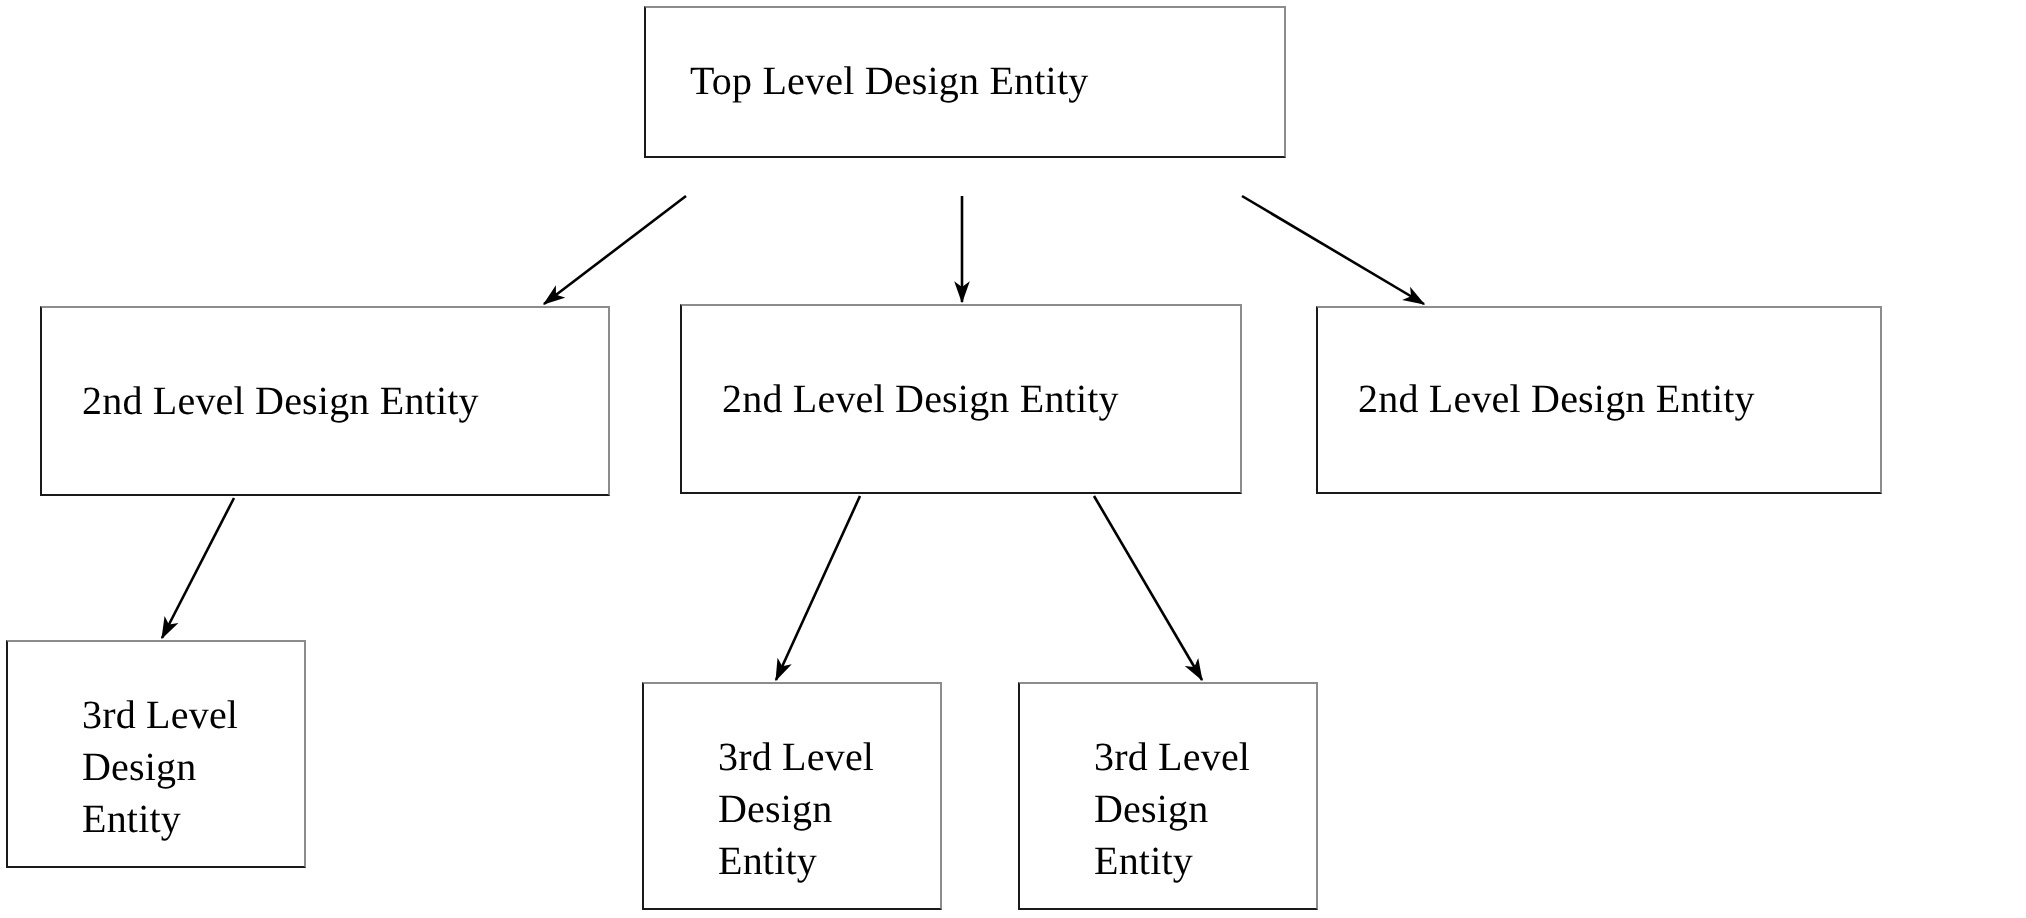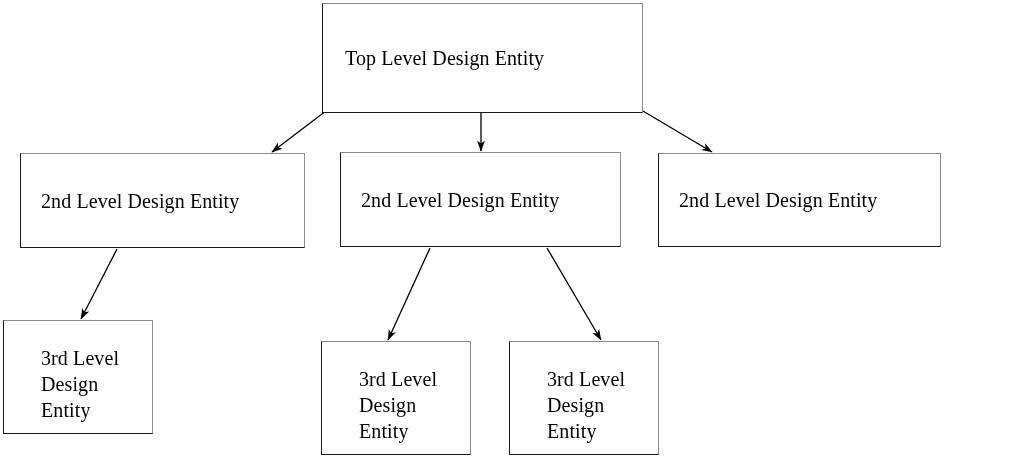--- a/index.html
+++ b/index.html
@@ -74,21 +74,21 @@
     <g id="edge-group" stroke="#000000" stroke-width="1.3" fill="none">
         <line x1="343" y1="98" x2="272" y2="152" marker-end="url(#arrowhead)"></line>
         <line x1="481" y1="98" x2="481" y2="151" marker-end="url(#arrowhead)"></line>
         <line x1="621" y1="98" x2="712" y2="152" marker-end="url(#arrowhead)"></line>
         <line x1="117" y1="249" x2="81" y2="319" marker-end="url(#arrowhead)"></line>
         <line x1="430" y1="248" x2="388" y2="340" marker-end="url(#arrowhead)"></line>
         <line x1="547" y1="248" x2="601" y2="340" marker-end="url(#arrowhead)"></line>
       </g>
   </svg>
 
-  <div class="node-box lvl1" style="left: 322px; top: 3px; width: 321px; height: 110px; padding-left: 48px;">
+  <div class="node-box lvl1" style="left: 322px; top: 3px; width: 321px; height: 76px; padding-left: 48px;">
     <div class="node-label">Top Level Design Entity</div>
   </div>
 
   <div class="node-box lvl2" style="left: 20px; top: 153px; width: 285px; height: 95px;">
     <div class="node-label">2nd Level Design Entity</div>
   </div>
 
   <div class="node-box lvl2" style="left: 340px; top: 152px; width: 281px; height: 95px;">
     <div class="node-label">2nd Level Design Entity</div>
   </div>

